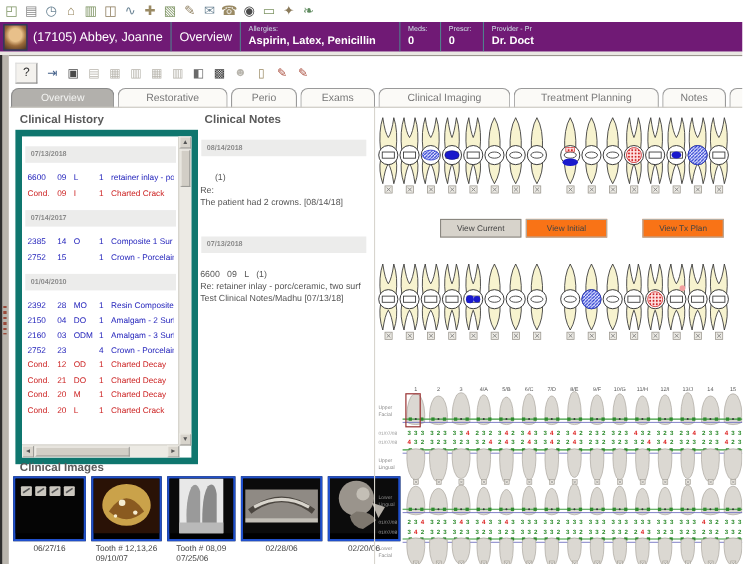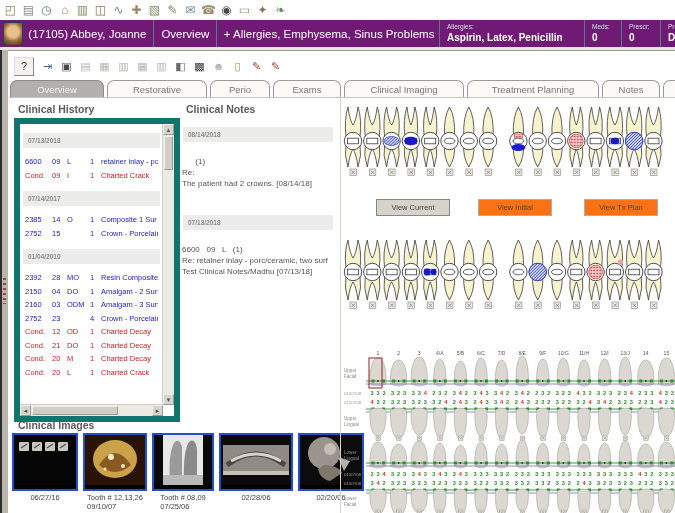--- a/index.html
+++ b/index.html
@@ -92,23 +92,20 @@
     <div class="ticon" style="color: rgb(94, 138, 94);">❧</div>
   </div>
 
 <div id="banner">
   <div class="bseg first">
     <div id="avatar"></div>
     <span class="bname">(17105) Abbey, Joanne</span>
   </div>
   <div class="bseg">
     <span class="bname">Overview</span>
-  </div>
-  <div class="bseg">
-    <span class="bname">+ Allergies, Emphysema, Sinus Problems</span>
   </div>
   <div class="bseg" style="flex:0 0 130px">
     <div class="bstack">
       <span class="blabel">Allergies:</span>
       <span class="bvalue">Aspirin, Latex, Penicillin</span>
     </div>
   </div>
   <div class="bseg" style="flex:0 0 22px">
     <div class="bstack">
       <span class="blabel">Meds:</span>
@@ -548,21 +545,21 @@
         <path d="M-7 -4 Q-9 -14 -5 -26 Q-3 -12 0 -8 Q3 -12 5 -26 Q9 -14 7 -4 Z" fill="#f7f3cf" stroke="#3a3a3a" stroke-width="0.8"></path>
       </g>
       <circle r="8.7" fill="#fff" stroke="#3a3a3a" stroke-width="0.9"></circle>
       <rect x="-5.5" y="-2.8" width="11" height="5.6" fill="none" stroke="#3a3a3a" stroke-width="0.8"></rect>
       <g>
         <rect x="-3" y="28" width="6.5" height="6.5" fill="#eceae4" stroke="#9a968e" stroke-width="0.7"></rect>
         <path d="M-1.5 29.5 L2 33 M2 29.5 L-1.5 33" stroke="#777" stroke-width="0.7"></path>
       </g>
     </g>
   </svg>
-<div class="viewbtn sel" style="left:376px">View  Current</div>
+<div class="viewbtn sel" style="left:400px">View  Current</div>
 <div class="viewbtn" style="left:478px">View  Initial</div>
 <div class="viewbtn" style="left:584px">View  Tx Plan</div>
 <svg id="lower-arch" class="archsvg" viewBox="0 0 333 100">
     <defs>
       <pattern id="lbh" width="3" height="3" patternUnits="userSpaceOnUse">
         <rect width="3" height="3" fill="#dfe3ff"></rect>
         <path d="M0 3 L3 0" stroke="#2233cc" stroke-width="1"></path>
       </pattern>
       <pattern id="lrh" width="3" height="3" patternUnits="userSpaceOnUse">
         <rect width="3" height="3" fill="#ffe2e2"></rect>

